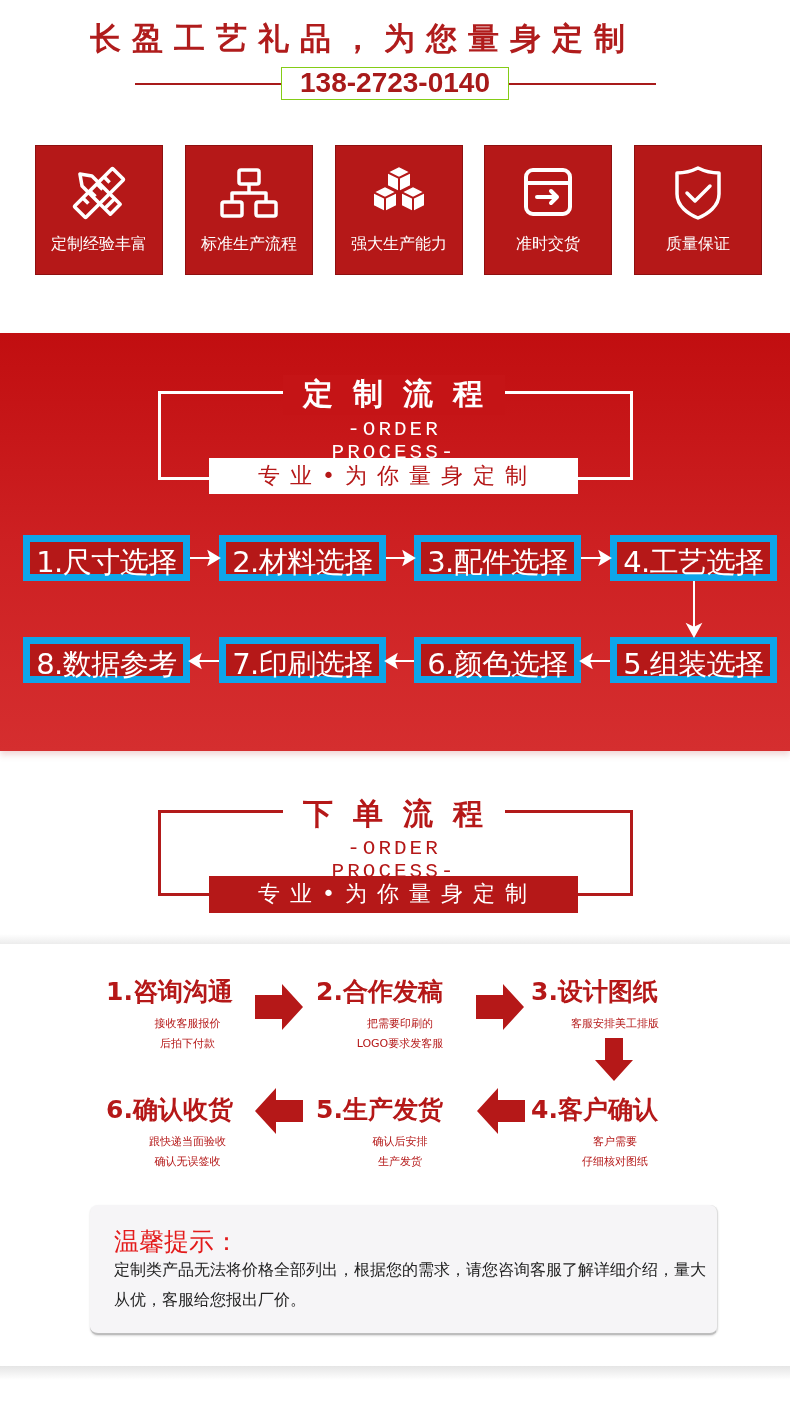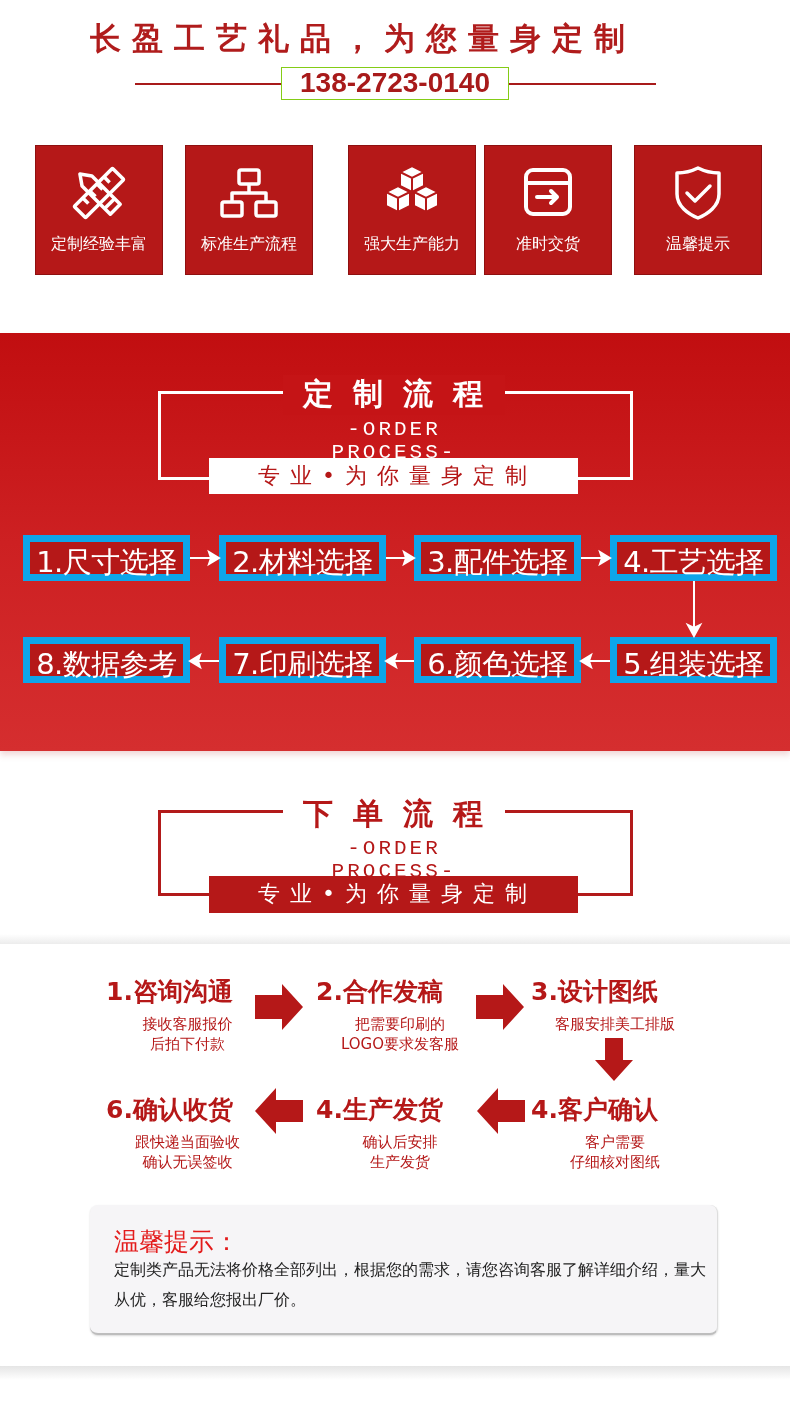--- a/index.html
+++ b/index.html
@@ -22,21 +22,21 @@
   .t-sub { font-size: 21px; letter-spacing: 3px; text-align: center; font-family: Liberation Mono, monospace; }
   .t-slogan { font-size: 22px; letter-spacing: 10px; text-align: center; line-height: 36px; }
 
   .step { height: 46px; border: 7px solid #0ea5e9; background: #b51818; color: #fff; font-size: 29px; line-height: 40px; text-align: center; white-space: nowrap; letter-spacing: -0.5px; }
 
   
   .frame-r { border: 3px solid #b21a1a; }
   .sep-top { left: 0; top: 934px; width: 790px; height: 10px; background: linear-gradient(180deg, #fff, #ececec); }
 
   .o-title { color: #b51818; font-weight: bold; font-size: 25px; white-space: nowrap; }
-  .o-desc { color: #b51818; font-size: 15px; text-align: center; line-height: 20px; }
+  .o-desc { color: #b51818; font-size: 11px; text-align: center; line-height: 20px; }
 
   .tip-box { left: 90px; top: 1205px; width: 628px; height: 130px; background: #f6f5f7; border-radius: 8px; border-bottom: 2px solid #bdbdbd; border-right: 1px solid #ddd; box-shadow: 0 1px 2px rgba(0,0,0,0.15); }
   .tip-title { position: absolute; left: 24px; top: 20px; color: #e31b1b; font-size: 25px; }
   .tip-text { position: absolute; left: 24px; top: 50px; width: 595px; color: #222; font-size: 16px; line-height: 30px; }
 
   .bottom-shadow { left: 0; top: 1366px; width: 790px; height: 14px; background: linear-gradient(180deg, #e5e5e5, #fff); }
 </style>
 </head>
 <body>
 
@@ -67,21 +67,21 @@
   <div class="ic">
     <svg width="60" height="58" viewBox="0 0 60 58" fill="none" stroke="#fff" stroke-width="3.5" stroke-linejoin="round">
       <rect x="20" y="6" width="20" height="14" rx="2"></rect>
       <path d="M30 20 V29 M13 38 V29 H47 V38"></path>
       <rect x="3" y="38" width="20" height="14" rx="2"></rect>
       <rect x="37" y="38" width="20" height="14" rx="2"></rect>
     </svg>
   </div>
   <div class="lbl">标准生产流程</div>
 </div>
-<div class="abs feat" style="left:348px;">
+<div class="abs feat" style="left:335px;">
   <div class="ic">
     <svg width="62" height="58" viewBox="0 0 62 58" fill="#fff" stroke="#b51818" stroke-width="2">
       <path d="M31 2 L43 8 L43 22 L31 28 L19 22 L19 8 Z"></path>
       <path d="M17 22 L29 28 L29 42 L17 48 L5 42 L5 28 Z"></path>
       <path d="M45 22 L57 28 L57 42 L45 48 L33 42 L33 28 Z"></path>
       <path d="M19 8 L31 14 L43 8 M31 14 V28 M5 28 L17 34 L29 28 M17 34 V48 M33 28 L45 34 L57 28 M45 34 V48" fill="none"></path>
     </svg>
   </div>
   <div class="lbl">强大生产能力</div>
 </div>
@@ -95,21 +95,21 @@
   </div>
   <div class="lbl">准时交货</div>
 </div>
 <div class="abs feat" style="left:634px;">
   <div class="ic">
     <svg width="60" height="58" viewBox="0 0 60 58" fill="none" stroke="#fff" stroke-width="3.5" stroke-linejoin="round" stroke-linecap="round">
       <path d="M30 4 C22 8 14 9 9 9 V30 C9 42 20 50 30 54 C40 50 51 42 51 30 V9 C46 9 38 8 30 4 Z"></path>
       <path d="M19 29 L27 37 L42 22"></path>
     </svg>
   </div>
-  <div class="lbl">温馨提示</div>
+  <div class="lbl">质量保证</div>
 </div>
 
 <div class="abs red-sec"></div>
 
 <div class="abs frame-w" style="left:158px;top:391px;width:475px;height:89px;"></div>
 <div class="abs" style="left:283px;top:375px;width:222px;height:40px;background:#c51416;"></div>
 <div class="abs t-big" style="left:283px;top:374px;width:222px;color:#fff;padding-left:18px;">定制流程</div>
 <div class="abs t-sub" style="left:283px;top:418px;width:222px;color:#fff;">-ORDER PROCESS-</div>
 <div class="abs t-slogan" style="left:209px;top:458px;width:369px;height:36px;background:#fff;color:#b51818;padding-left:8px;">专业•为你量身定制</div>
 
@@ -166,21 +166,21 @@
 <div class="abs o-desc" style="left:535px;top:1014px;width:160px;">
   <div>客服安排美工排版</div>
 </div>
 
 <div class="abs o-title" style="left:531px;top:1093px;">4.客户确认</div>
 <div class="abs o-desc" style="left:535px;top:1132px;width:160px;">
   <div>客户需要</div>
   <div>仔细核对图纸</div>
 </div>
 
-<div class="abs o-title" style="left:316px;top:1093px;">4.生产发货</div>
+<div class="abs o-title" style="left:316px;top:1093px;">5.生产发货</div>
 <div class="abs o-desc" style="left:320px;top:1132px;width:160px;">
   <div>确认后安排</div>
   <div>生产发货</div>
 </div>
 
 <div class="abs o-title" style="left:106px;top:1093px;">6.确认收货</div>
 <div class="abs o-desc" style="left:110px;top:1132px;width:155px;">
   <div>跟快递当面验收</div>
   <div>确认无误签收</div>
 </div>

